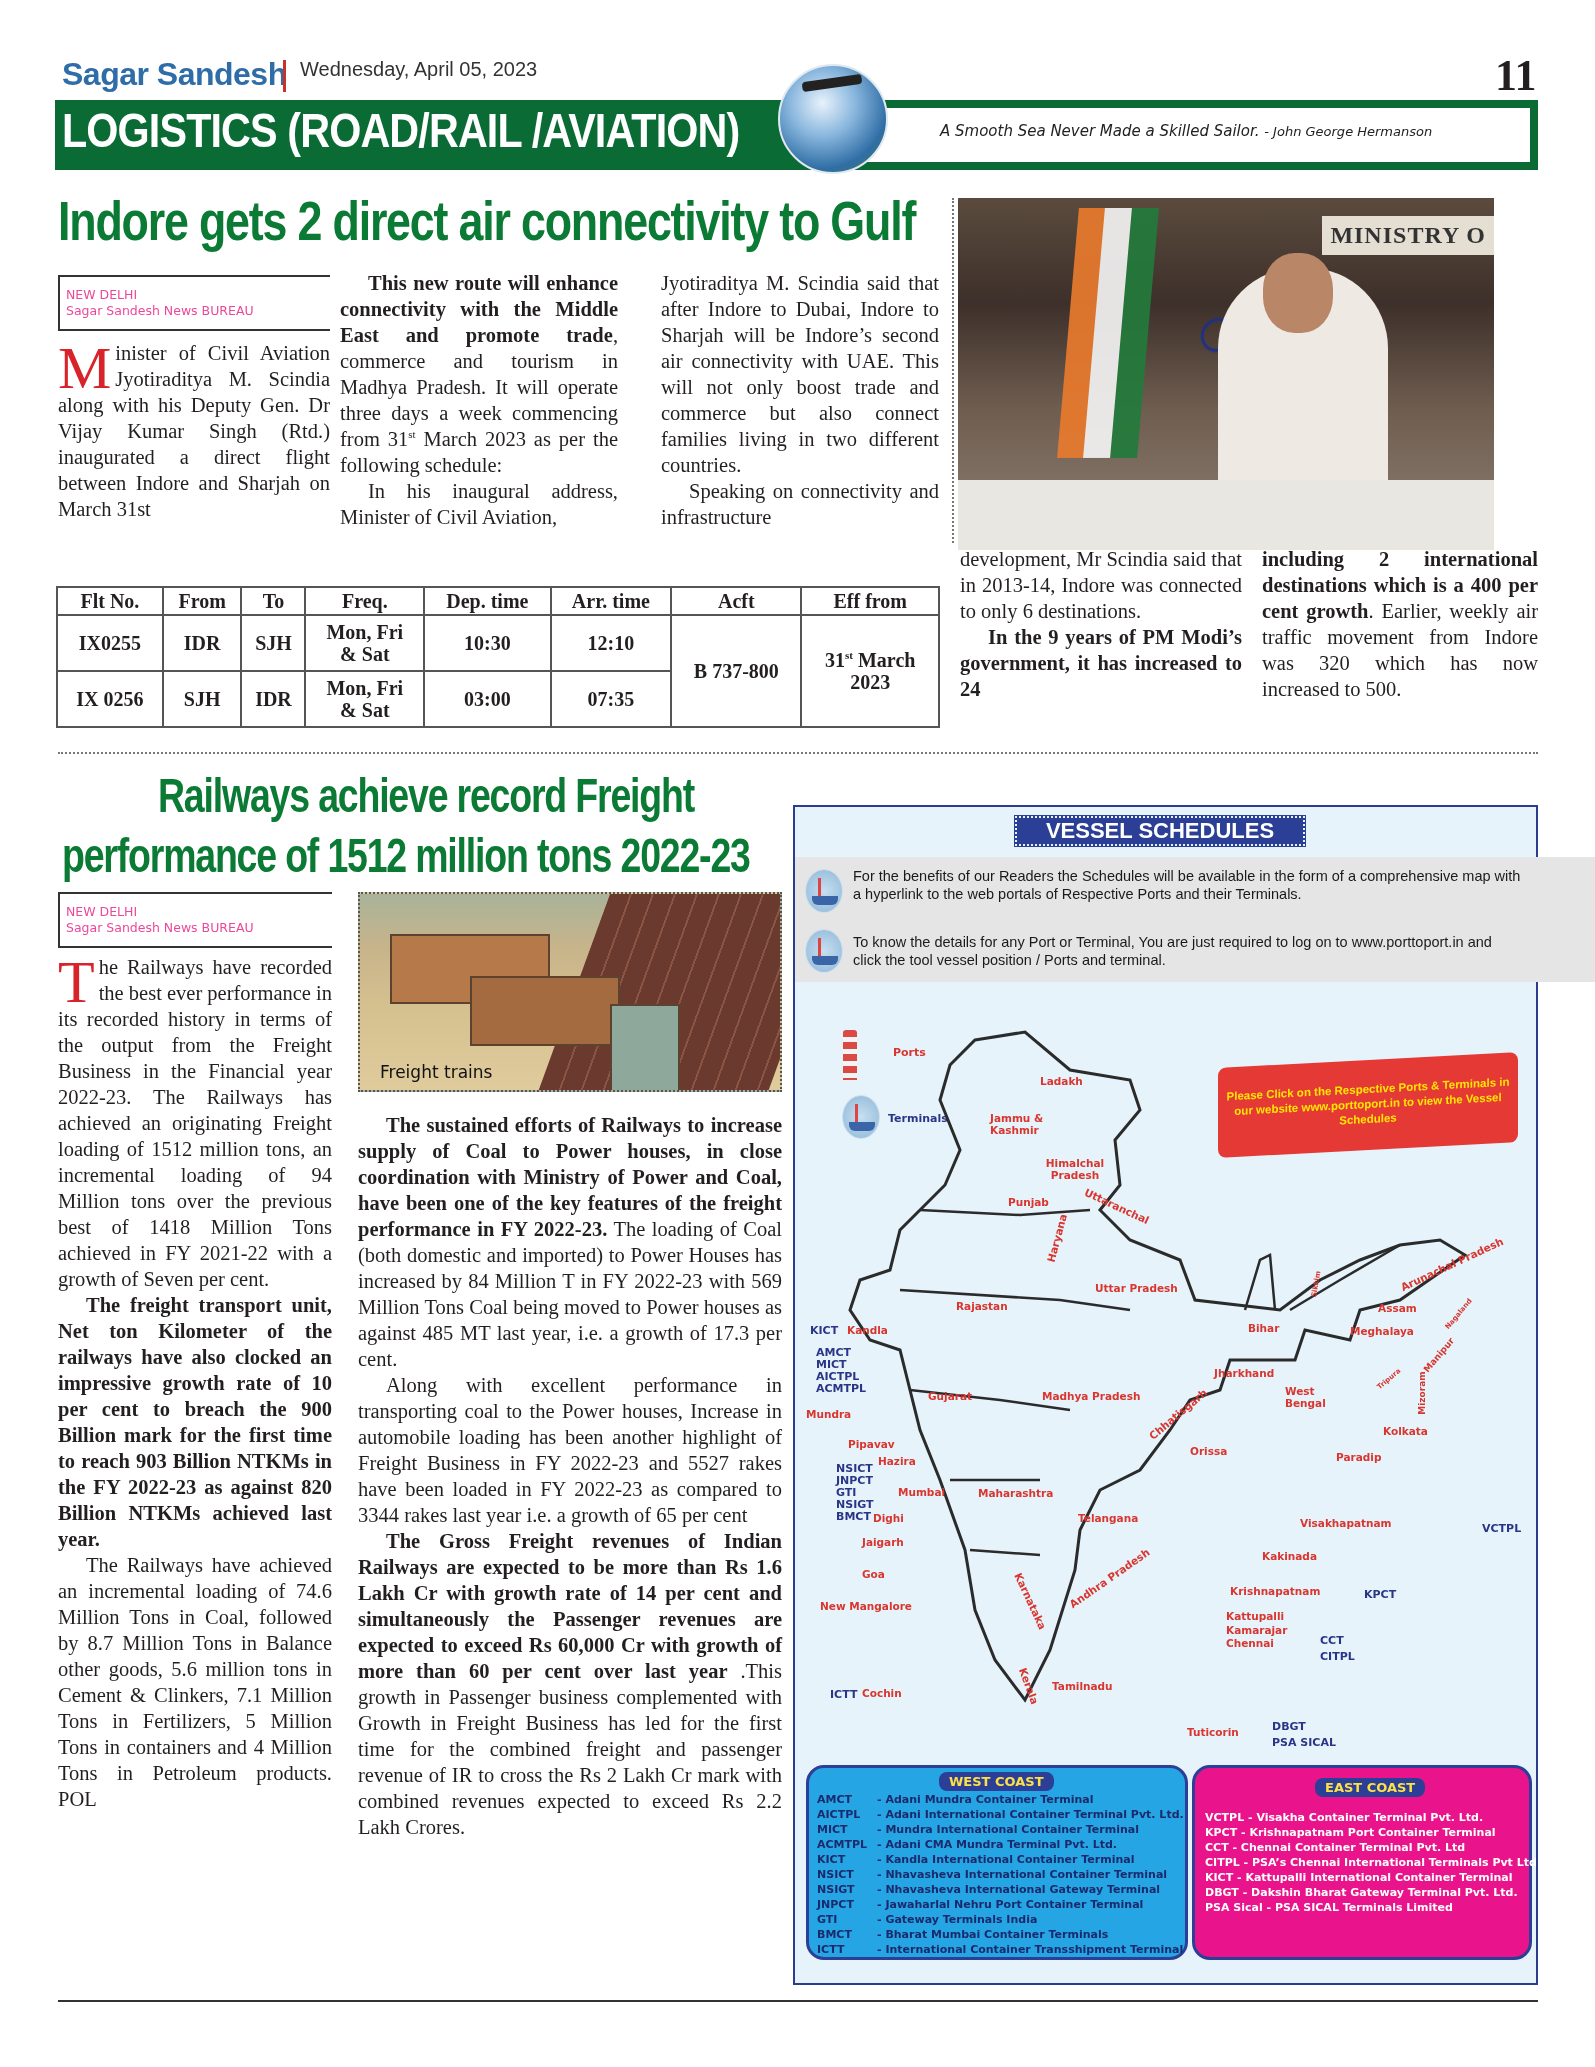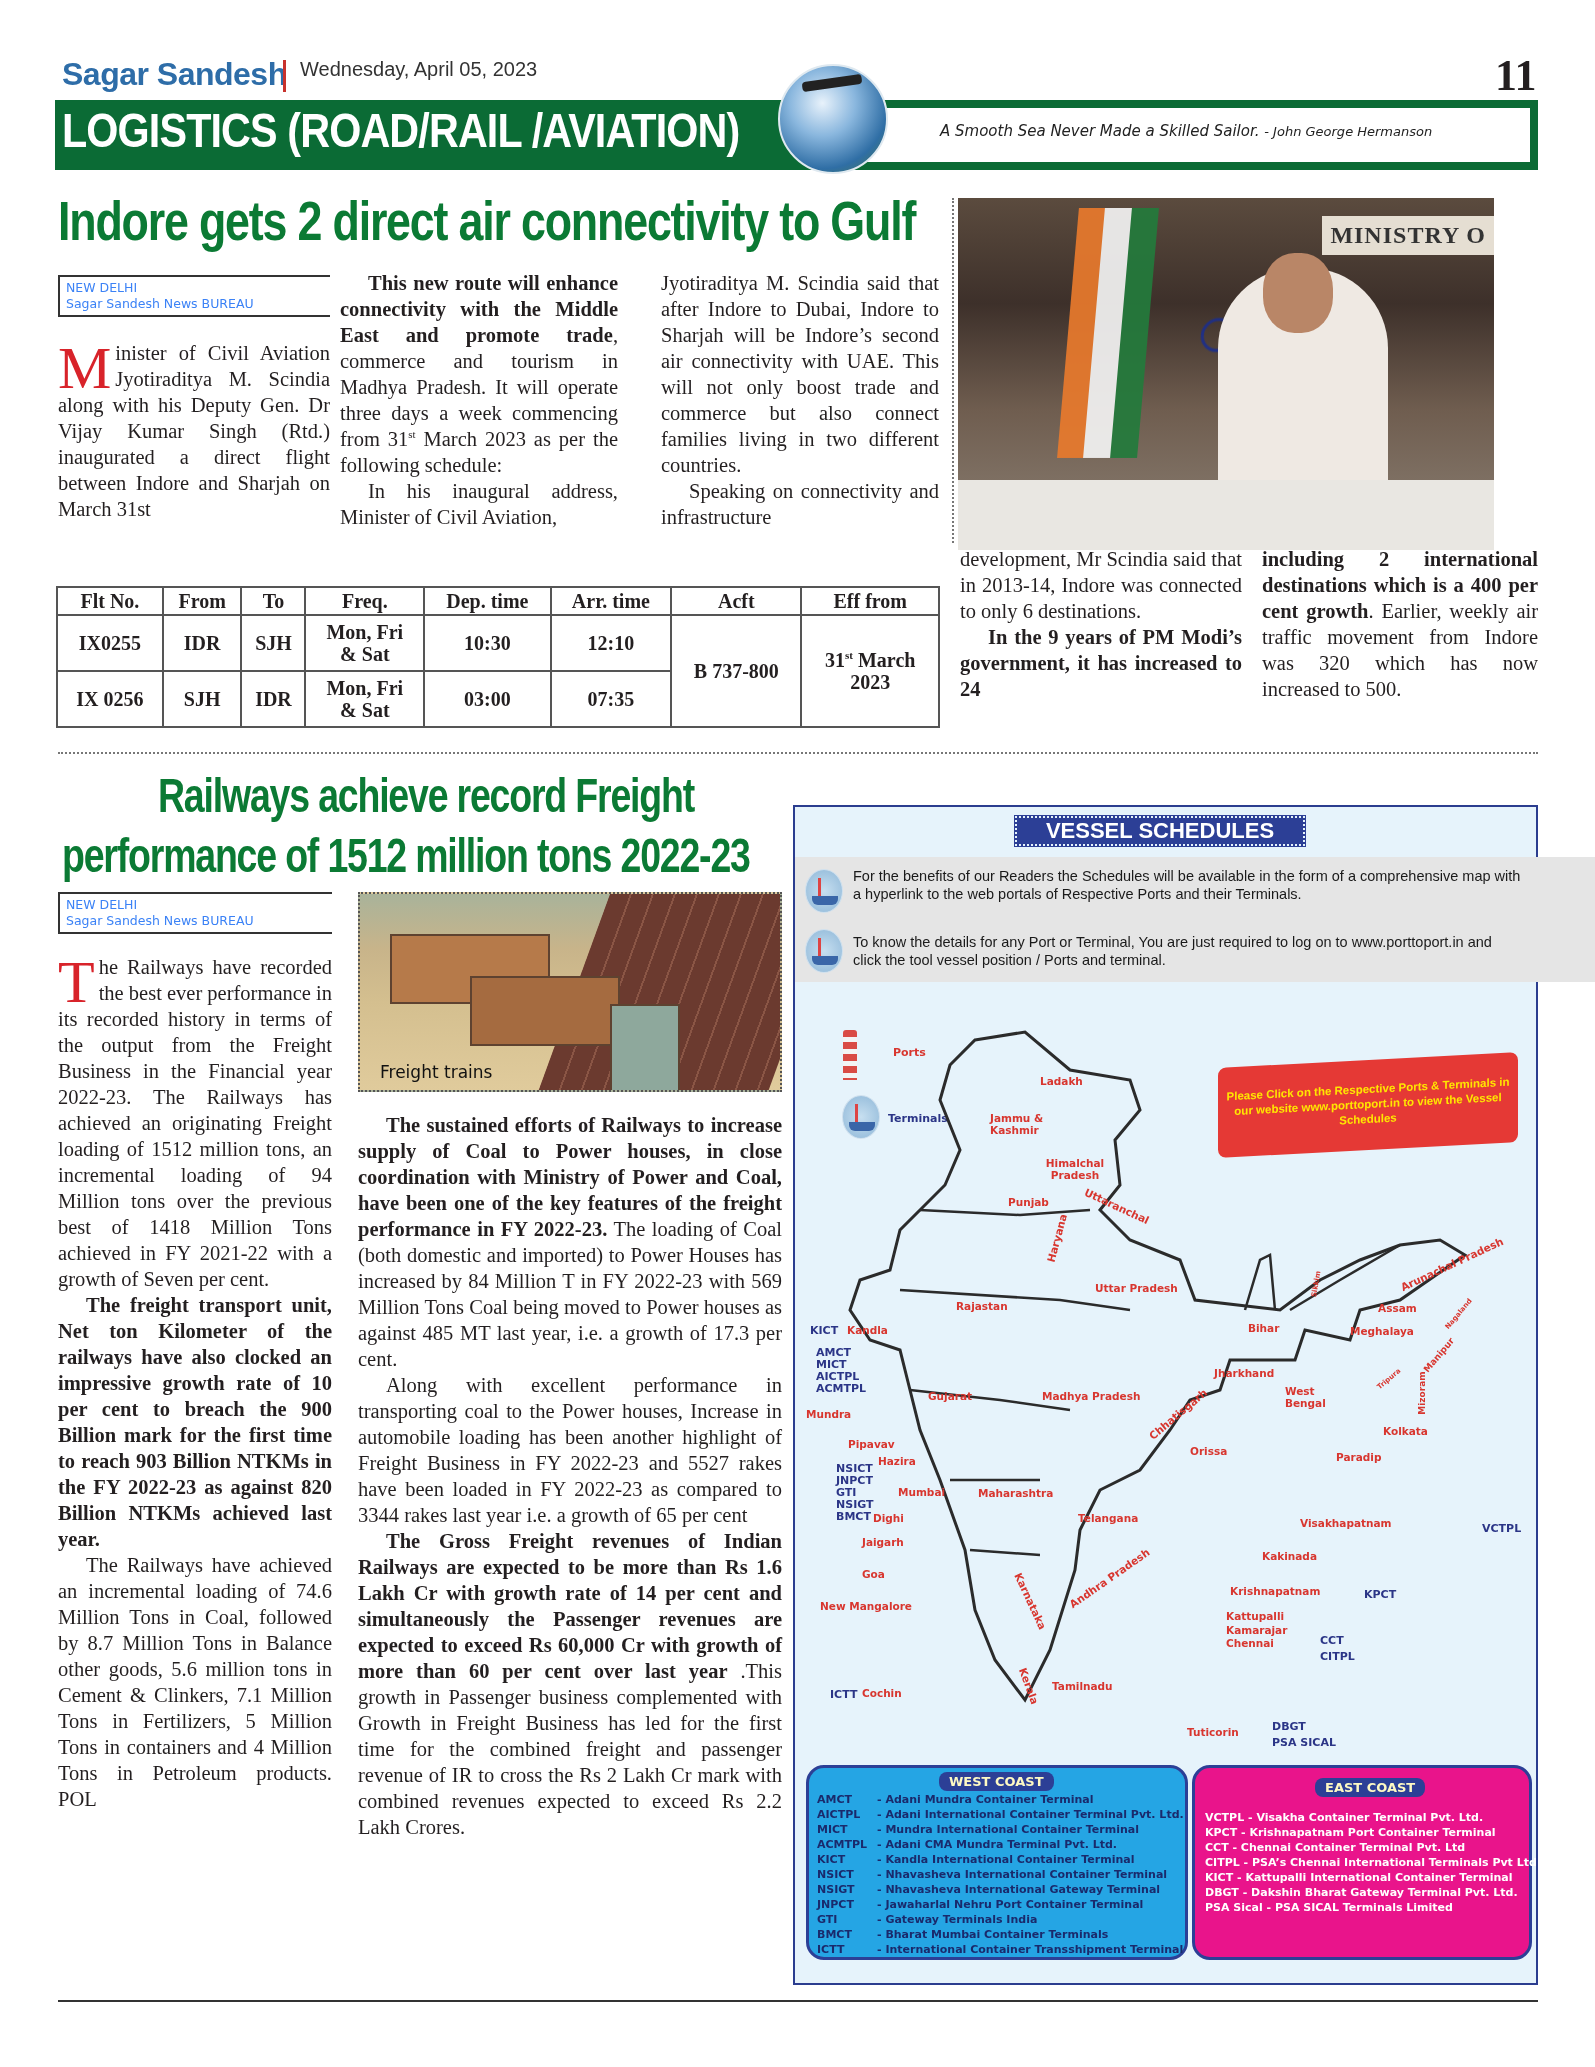--- a/index.html
+++ b/index.html
@@ -13,21 +13,21 @@
 .section-inner{left:800px;top:108px;width:730px;height:54px;background:#fff}
 .section-title{left:62px;top:103px;font-family:"Liberation Sans",sans-serif;font-weight:bold;font-size:48px;color:#fff;letter-spacing:-1px;transform:scaleX(0.86);transform-origin:left center;white-space:nowrap}
 .section-quote{left:940px;top:122px;font-family:"DejaVu Sans",sans-serif;font-style:italic;font-size:15px;color:#222;white-space:nowrap}
 .section-quote .q-author{font-size:13px}
 .globe{left:778px;top:64px;width:110px;height:110px;border-radius:50%;background:radial-gradient(circle at 40% 35%,#e8f2fb 0,#8ab7de 35%,#2f6ea5 70%,#4b7d47 100%);border:2px solid #dfe9f0}
 .globe::after{content:"";position:absolute;left:22px;top:12px;width:60px;height:10px;background:#222;border-radius:4px;transform:rotate(-8deg)}
 .headline{font-family:"Liberation Sans",sans-serif;font-weight:bold;color:#0b7a34;letter-spacing:-1.5px;white-space:nowrap;transform-origin:left top}
 .h1{left:58px;top:188px;font-size:56px;transform:scaleX(0.80)}
 .h2a{left:158px;top:768px;font-size:48px;transform:scaleX(0.78)}
 .h2b{left:62px;top:828px;font-size:48px;transform:scaleX(0.78)}
-.dateline{border:2px solid #333;border-left:2px solid #333;border-right:none;padding:3px 6px;font-family:"DejaVu Sans",sans-serif;font-size:12.5px;line-height:16px;color:#3b82f6}
+.dateline{border:2px solid #333;border-left:2px solid #333;border-right:none;padding:10px 6px;font-family:"DejaVu Sans",sans-serif;font-size:12.5px;line-height:16px;color:#ec4899}
 .col{font-size:20.5px;line-height:26px;text-align:justify;hyphens:none}
 .col p{margin:0}
 .col .ind{text-indent:28px}
 .dropcap{float:left;font-size:60px;line-height:48px;color:#d8232a;margin:4px 4px 0 0;font-family:"Liberation Serif",serif}
 .bold{font-weight:bold}
 sup{font-size:11px;line-height:0}
 .photo1{left:958px;top:198px;width:536px;height:352px;background:linear-gradient(180deg,#5b4b3e 0,#3d302a 30%,#6f5d4f 60%,#8c8175 100%);overflow:hidden}
 .flag{position:absolute;left:110px;top:10px;width:80px;height:250px;background:linear-gradient(90deg,#e8792b 0,#e8792b 33%,#f3f3f3 33%,#f3f3f3 66%,#217a3a 66%);transform:skewX(-5deg);opacity:.92}
 .chakra{position:absolute;left:133px;top:110px;width:34px;height:34px;border:3px solid #1b2d8a;border-radius:50%}
 .ministry{position:absolute;right:0;top:18px;background:#e5ded2;color:#333;font-family:"Liberation Serif",serif;font-size:24px;font-weight:bold;padding:6px 8px;letter-spacing:1px}
@@ -52,21 +52,21 @@
 .vs-text{font-family:"Liberation Sans",sans-serif;font-size:14.5px;line-height:18px;color:#1a1a1a}
 .map-label{position:absolute;font-family:"DejaVu Sans",sans-serif;font-weight:bold;font-size:10.5px;color:#d8362f;white-space:nowrap}
 .map-term{position:absolute;font-family:"DejaVu Sans",sans-serif;font-weight:bold;font-size:11px;color:#2b3587;white-space:nowrap}
 .legend-ports{position:absolute;left:852px;top:1044px;font-family:"DejaVu Sans",sans-serif;font-weight:bold;font-size:11px;color:#d8362f}
 .legend-terms{position:absolute;left:888px;top:1106px;font-family:"DejaVu Sans",sans-serif;font-weight:bold;font-size:11px;color:#2b3587}
 .lighthouse{position:absolute;width:14px;height:50px;background:repeating-linear-gradient(180deg,#d94a44 0,#d94a44 7px,#f3f3f3 7px,#f3f3f3 12px);border-radius:3px 3px 0 0}
 .banner{left:1218px;top:1060px;width:300px;height:90px;background:#e53935;transform:skewY(-3deg);border-radius:8px;color:#ffe600;font-family:"Liberation Sans",sans-serif;font-weight:bold;font-size:11.5px;text-align:center;line-height:15px;padding-top:22px}
 .coast{border:3px solid #2c3f96;border-radius:18px;font-family:"DejaVu Sans",sans-serif;font-weight:bold;font-size:11px;line-height:15px}
 .west{left:806px;top:1765px;width:382px;height:195px;background:#25a5e4;color:#1a2a6c;padding:24px 4px 0 8px}
 .east{left:1192px;top:1765px;width:340px;height:195px;background:#e9148b;color:#fff;padding:42px 4px 0 10px}
-.coast-title{position:absolute;top:4px;background:#2c3f96;color:#fef9c3;font-family:"DejaVu Sans",sans-serif;font-weight:bold;font-size:13px;padding:2px 10px;border-radius:8px}
+.coast-title{position:absolute;top:4px;background:#2c3f96;color:#fde047;font-family:"DejaVu Sans",sans-serif;font-weight:bold;font-size:13px;padding:2px 10px;border-radius:8px}
 .coast-row{white-space:nowrap}
 .coast-row .code{display:inline-block;width:60px}
 .bottom-rule{left:58px;top:2000px;width:1480px;height:2px;background:#333}
 .vdots{left:952px;top:198px;height:345px;border-left:2px dotted #777}
 </style>
 </head>
 <body>
 
 <div class="abs masthead-name">Sagar Sandesh</div>
 <div class="abs masthead-bar"></div>

